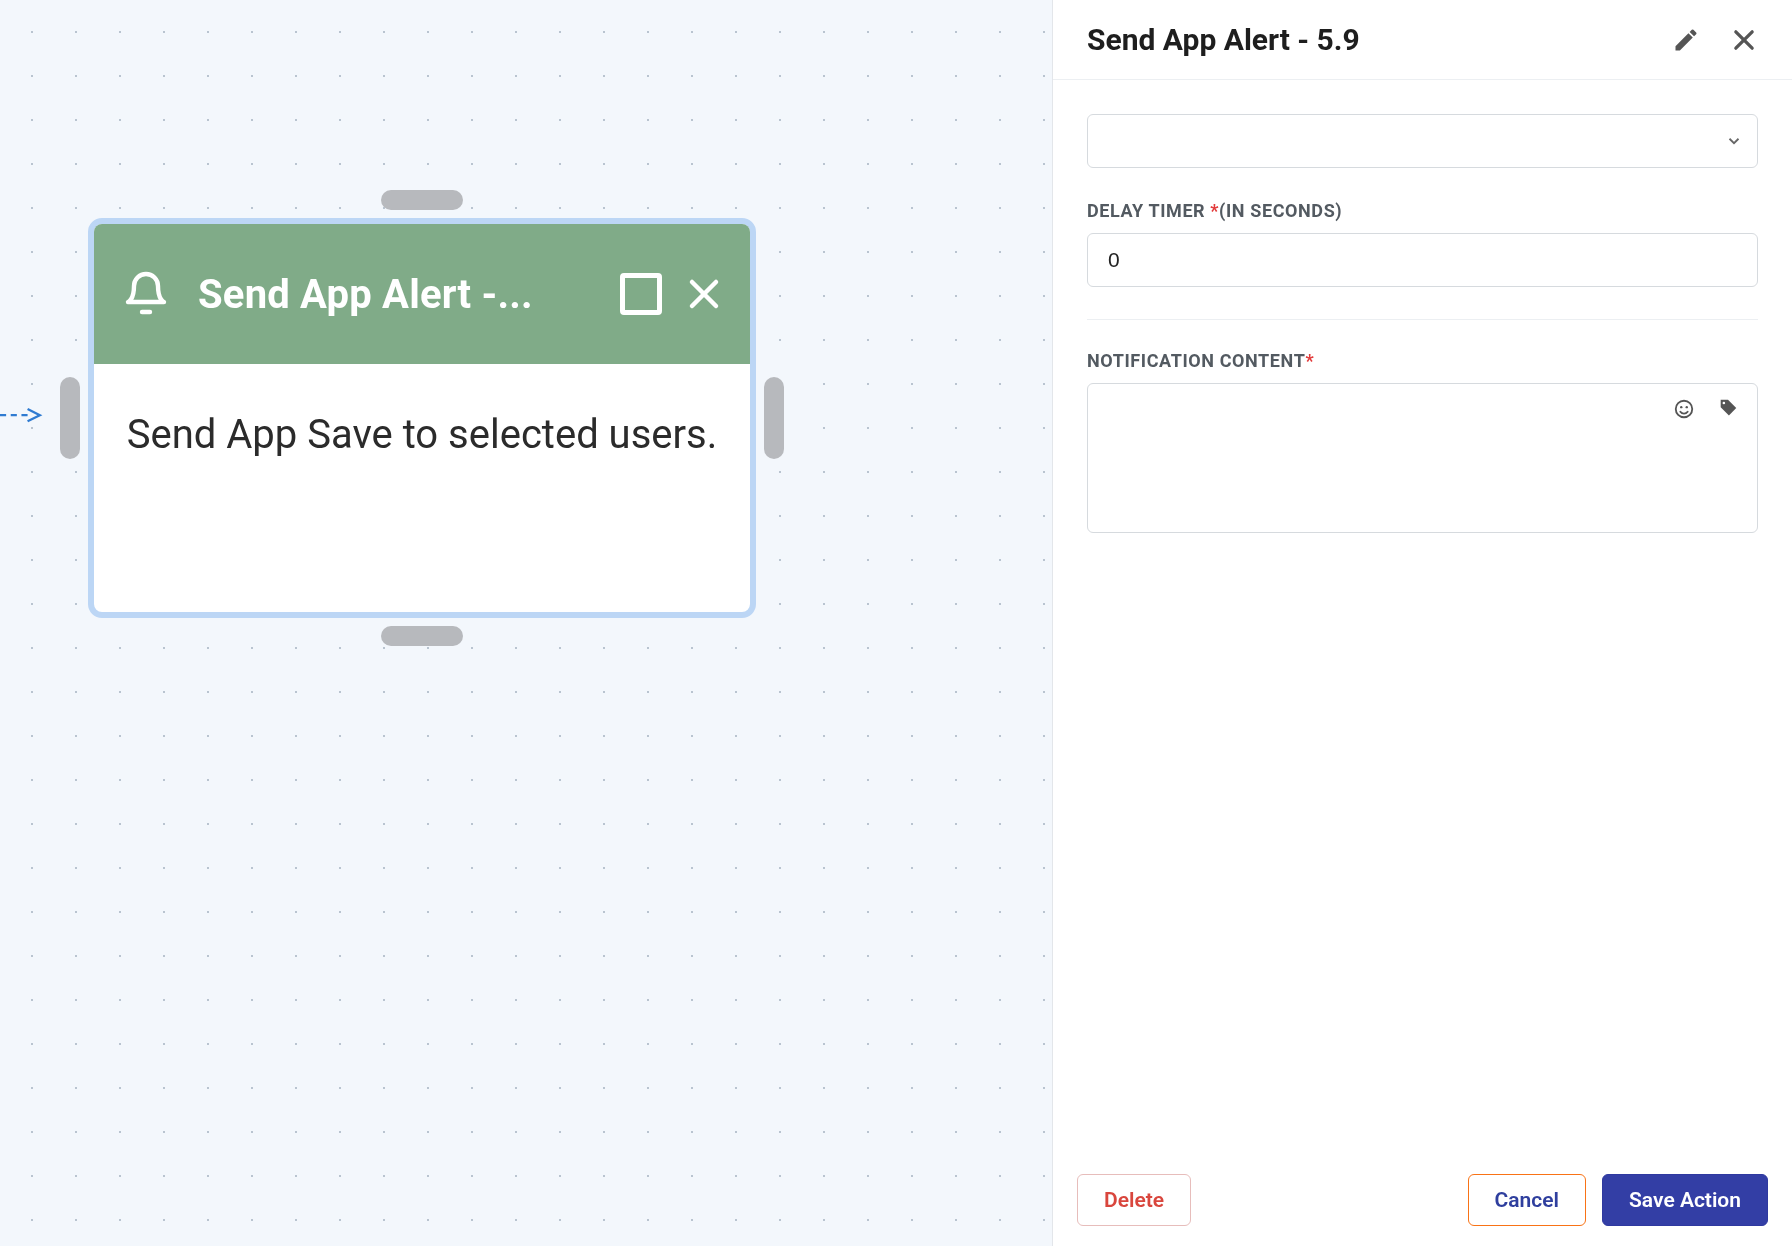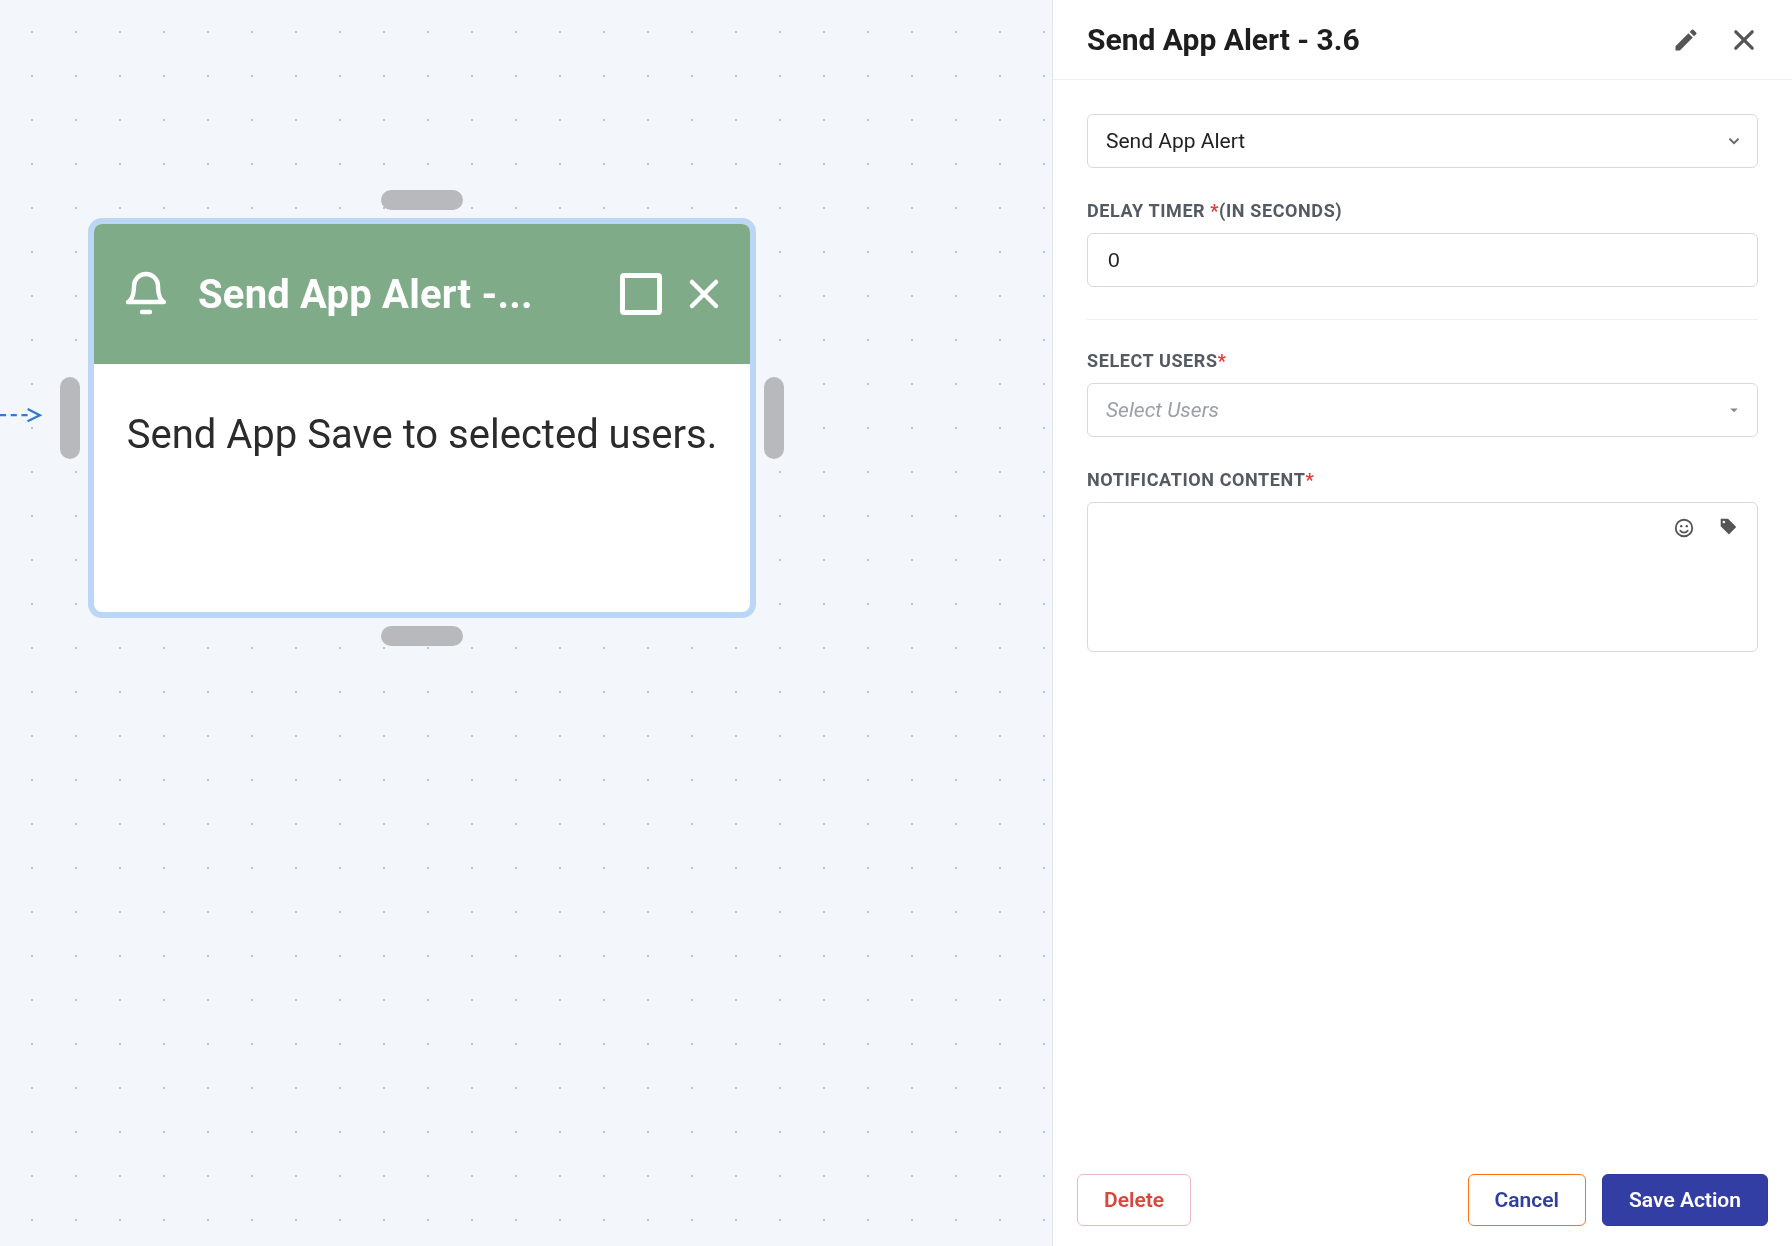--- a/index.html
+++ b/index.html
@@ -238,73 +238,59 @@
         </span>
       </div>
 
       <div class="node-body">Send App Save to selected users.</div>
     </div>
   </div>
 
   <div class="panel">
 
     <div class="panel-header">
-      <div class="panel-title">Send App Alert - 3.6</div>
+      <div class="panel-title">Send App Alert - 5.9</div>
       <div class="hdr-icons">
         <span class="ic">
           <svg viewBox="0 0 24 24">
               <path d="M3 17.25V21h3.75L17.81 9.94l-3.75-3.75L3 17.25zM20.71 7.04a1 1 0 000-1.41l-2.34-2.34a1 1 0 00-1.41 0l-1.83 1.83 3.75 3.75 1.83-1.83z"></path>
             </svg>
         </span>
         <span class="ic">
           <svg viewBox="0 0 24 24" fill="none" stroke="#555" stroke-width="2.8" stroke-linecap="round">
             <line x1="5" y1="5" x2="19" y2="19"></line>
               <line x1="19" y1="5" x2="5" y2="19"></line>
           </svg>
         </span>
       </div>
     </div>
 
     <div class="panel-body">
 
       <div class="field">
         <div class="control">
-          <span class="dropdown-val">Send App Alert</span>
           <span class="chev">
             <svg viewBox="0 0 24 24" fill="none" stroke="#666" stroke-width="2.4">
                 <polyline points="6 9 12 15 18 9"></polyline>
               </svg>
           </span>
         </div>
       </div>
 
       <div class="field">
         <div class="label">
           <span>DELAY TIMER </span><span class="req">*</span><span class="hint">(IN SECONDS)</span>
         </div>
         <div class="control" style="padding:0 18px;">
           <input class="text-input" type="text" value="0" style="">
         </div>
       </div>
 
       <div class="divider"></div>
 
-      <div class="field">
-        <div class="label">
-          <span>SELECT USERS</span><span class="req">*</span>
-        </div>
-        <div class="control">
-          <span class="dropdown-val placeholder">Select Users</span>
-          <span class="chev">
-            <svg viewBox="0 0 24 24">
-                <path d="M7 10l5 5 5-5z" fill="#888"></path>
-              </svg>
-          </span>
-        </div>
-      </div>
 
       <div class="field">
         <div class="label">
           <span>NOTIFICATION CONTENT</span><span class="req">*</span>
         </div>
         <div class="editor">
           <div class="editor-tools">
             <span>
               <svg viewBox="0 0 24 24">
                   <circle cx="12" cy="12" r="9" fill="none" stroke="#555" stroke-width="2"></circle>

